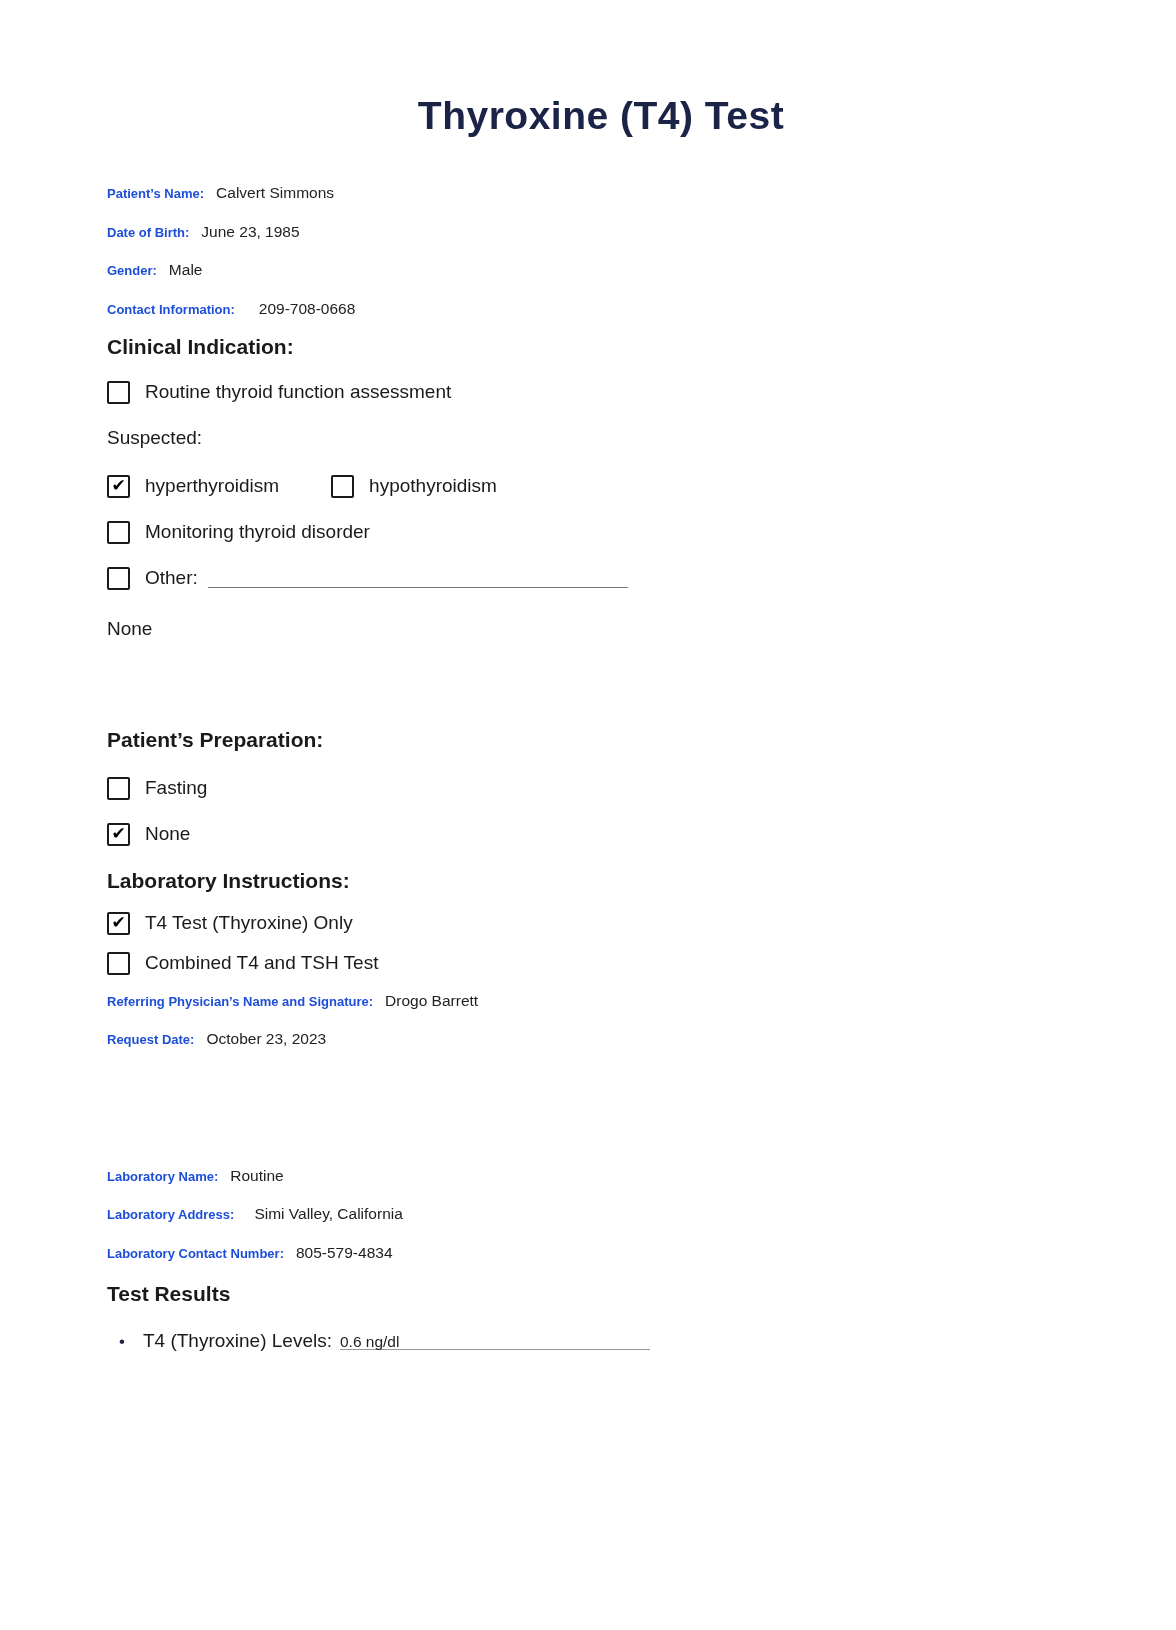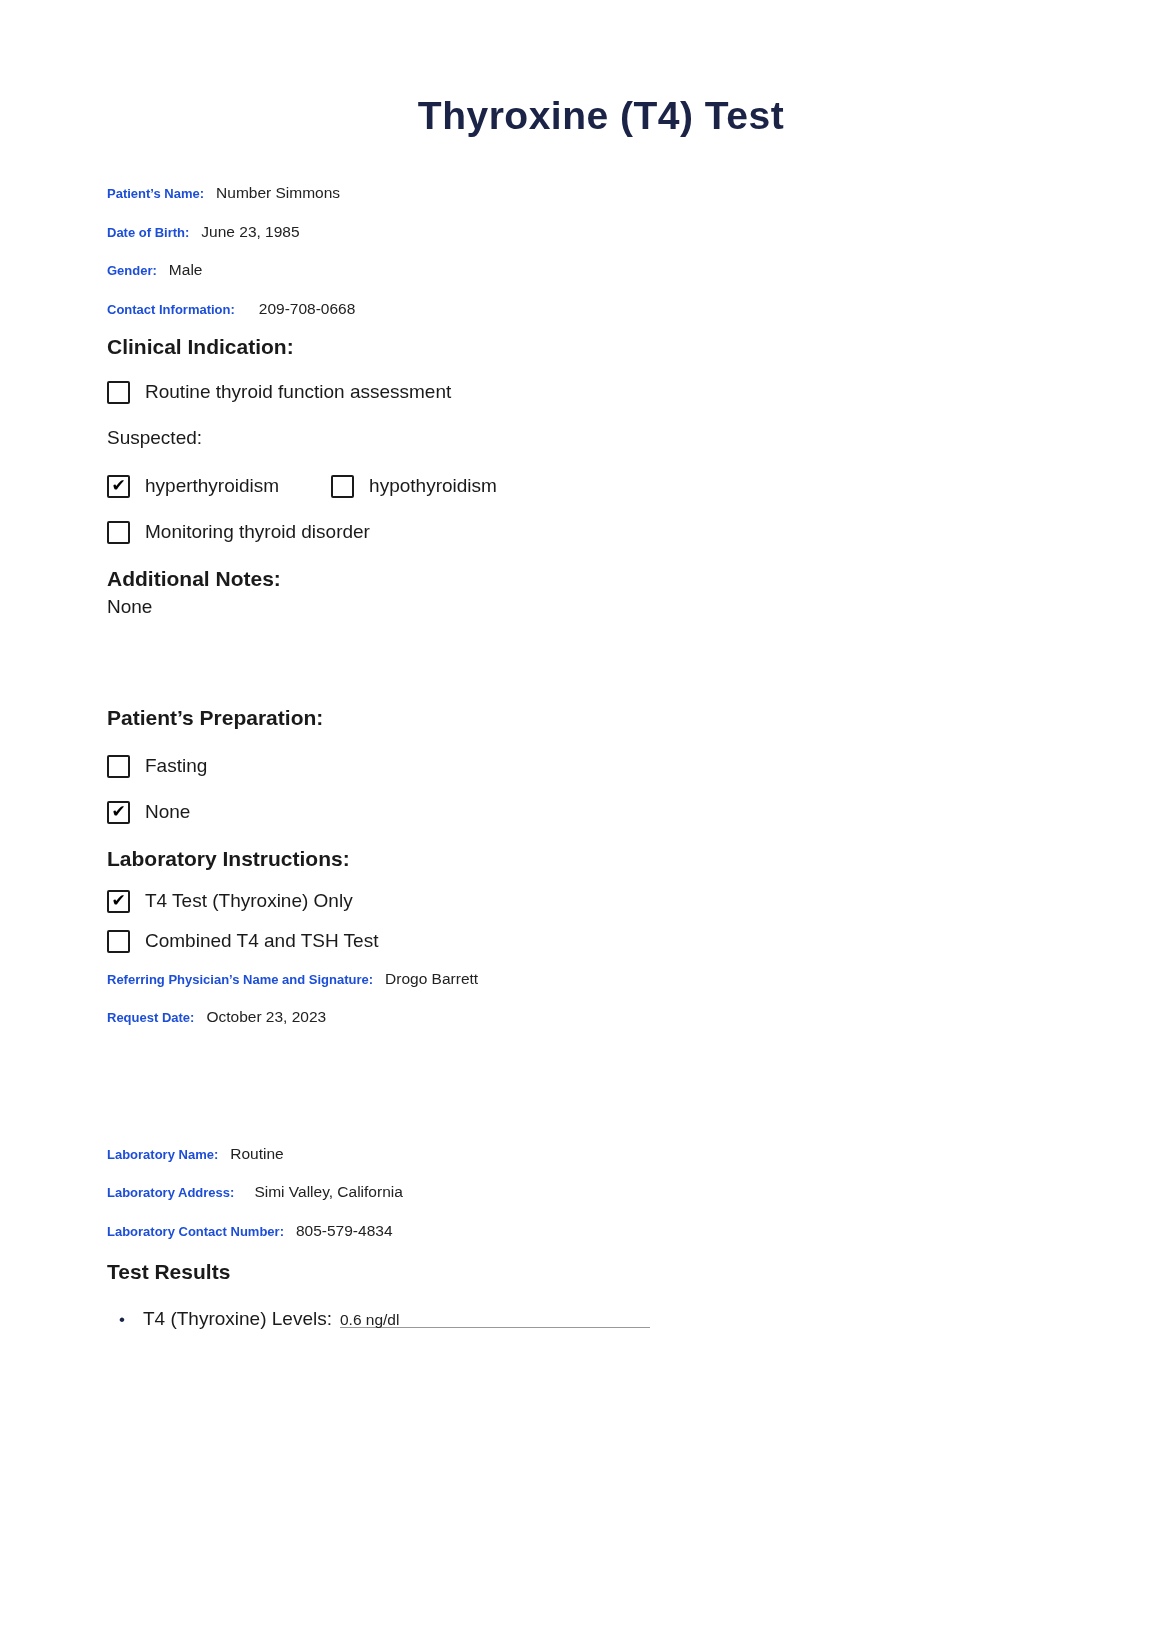--- a/index.html
+++ b/index.html
@@ -119,21 +119,21 @@
 </style>
 </head>
 <body>
 
 <div class="page">
 
   <h1 class="doc-title">Thyroxine (T4) Test</h1>
 
   <div class="field-row">
     <span class="field-label">Patient’s Name:</span>
-    <span class="field-value">Number Simmons</span>
+    <span class="field-value">Calvert Simmons</span>
   </div>
   <div class="field-row">
     <span class="field-label">Date of Birth:</span>
     <span class="field-value">June 23, 1985</span>
   </div>
   <div class="field-row">
     <span class="field-label">Gender:</span>
     <span class="field-value">Male</span>
   </div>
   <div class="field-row" style="margin-bottom:17px;gap:12px;">
@@ -165,22 +165,28 @@
     </span>
   </div>
 
   <div class="checkbox-row">
     <span class="checkbox">
         <span class="checkmark"></span>
       </span>
     <span class="checkbox-label">Monitoring thyroid disorder</span>
   </div>
 
-
-  <div class="section-heading" style="margin-bottom:5px;">Additional Notes:</div>
+  <div class="checkbox-row" style="margin-bottom:28px;">
+    <span class="checkbox">
+        <span class="checkmark"></span>
+      </span>
+    <span class="checkbox-label">Other:</span>
+    <span class="blank-line other-line"></span>
+  </div>
+
   <p class="notes-value">None</p>
 
   <div class="big-gap-1"></div>
 
   <div class="section-heading" style="margin-bottom:25px;">Patient’s Preparation:</div>
 
   <div class="checkbox-row">
     <span class="checkbox">
         <span class="checkmark"></span>
       </span>

